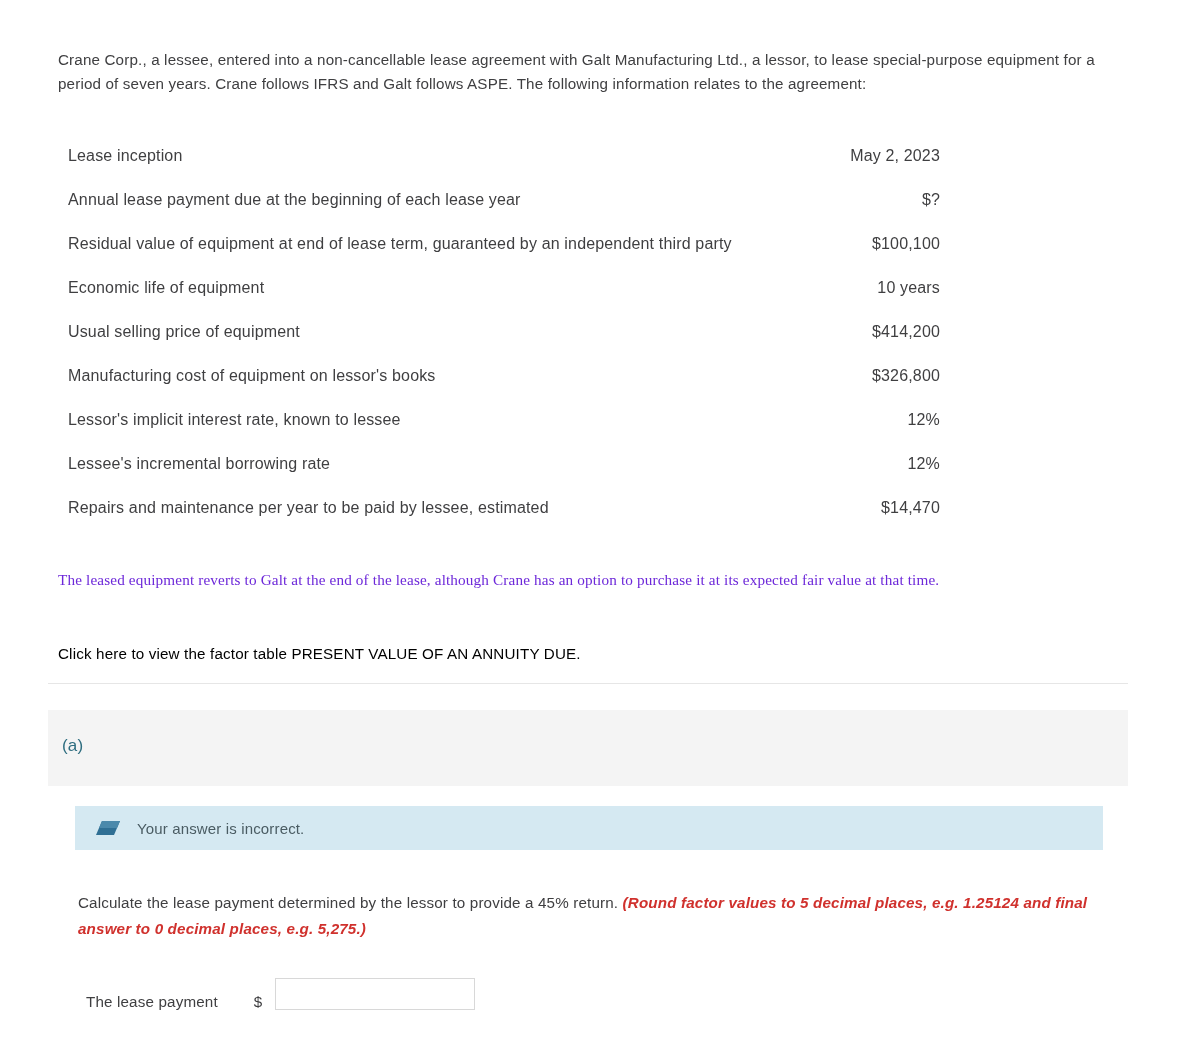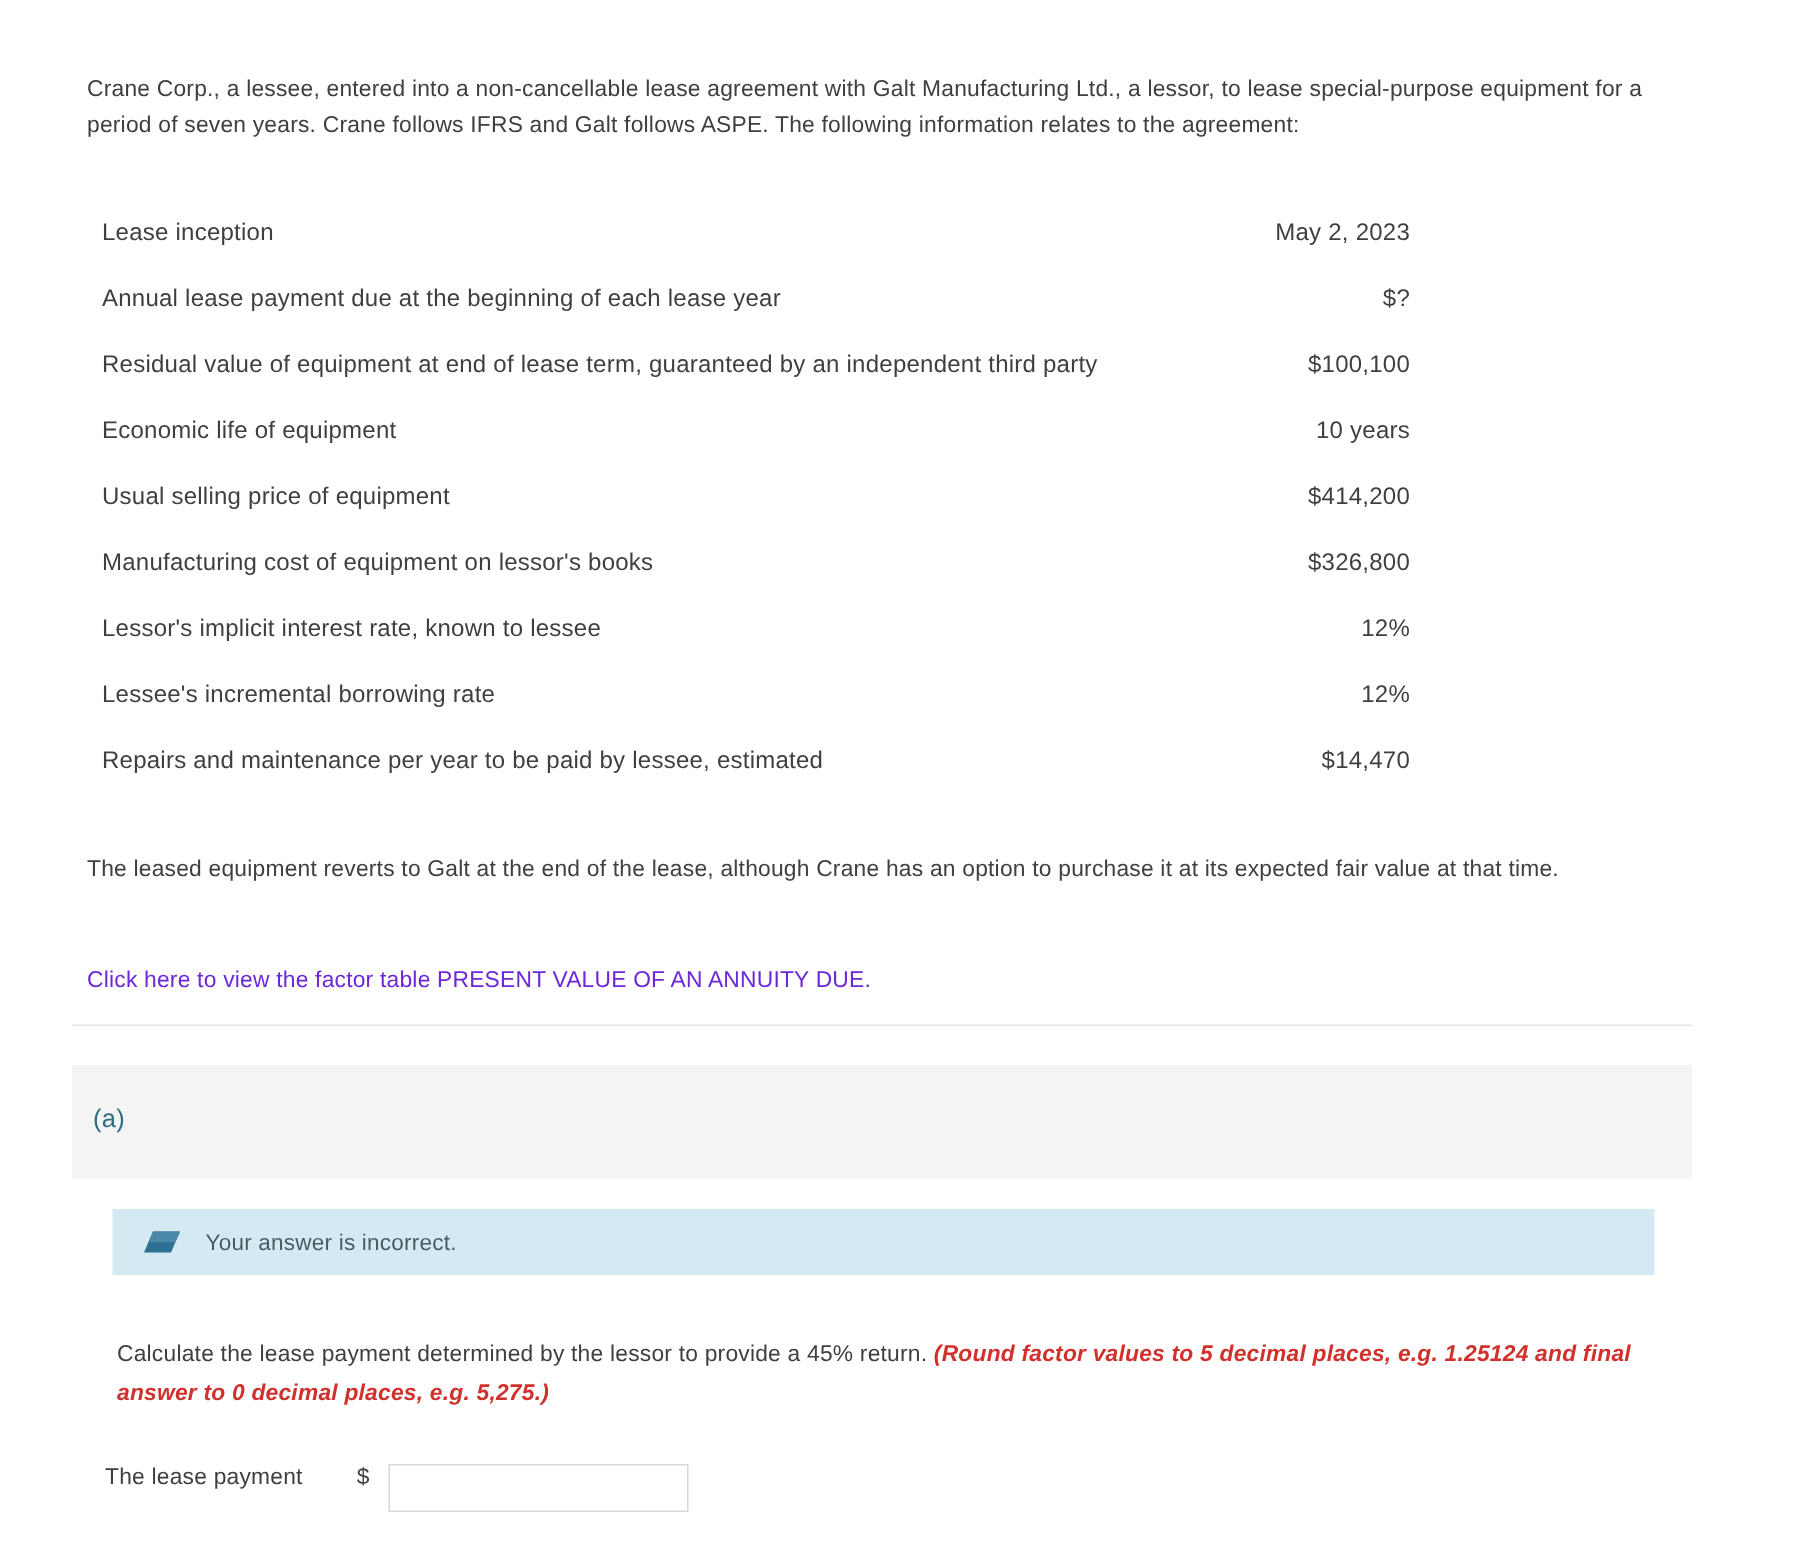--- a/index.html
+++ b/index.html
@@ -62,31 +62,32 @@
   }
 
   
   .reverts {
     position: absolute;
     left: 58px;
     top: 568px;
     width: 1045px;
     font-size: 15.2px;
     line-height: 24px;
-    color: #404040;
-    letter-spacing: 0.01em;
+    color: #6d28d9;
+    letter-spacing: 0.01em;
+    font-family: Liberation Serif, serif;
   }
 
   
   .factor-link {
     position: absolute;
     left: 58px;
     top: 645px;
     font-size: 15.2px;
-    color: #6d28d9;
+    color: #000000;
     text-decoration: none;
     cursor: pointer;
     letter-spacing: 0.01em;
   }
 
   
   .divider {
     position: absolute;
     left: 48px;
     top: 683px;
@@ -151,24 +152,24 @@
   }
   .prompt .note {
     color: #d0312d;
     font-weight: bold;
     font-style: italic;
   }
 
   
   .answer-row {
     position: absolute;
-    left: 70px;
+    left: 86px;
     top: 976px;
     display: flex;
-    align-items: flex-start;
+    align-items: flex-end;
     height: 34px;
   }
   .answer-label {
     font-size: 15.2px;
     color: #3f3f41;
     letter-spacing: 0.01em;
   }
   .currency {
     margin-left: 36px;
     font-size: 15.2px;

